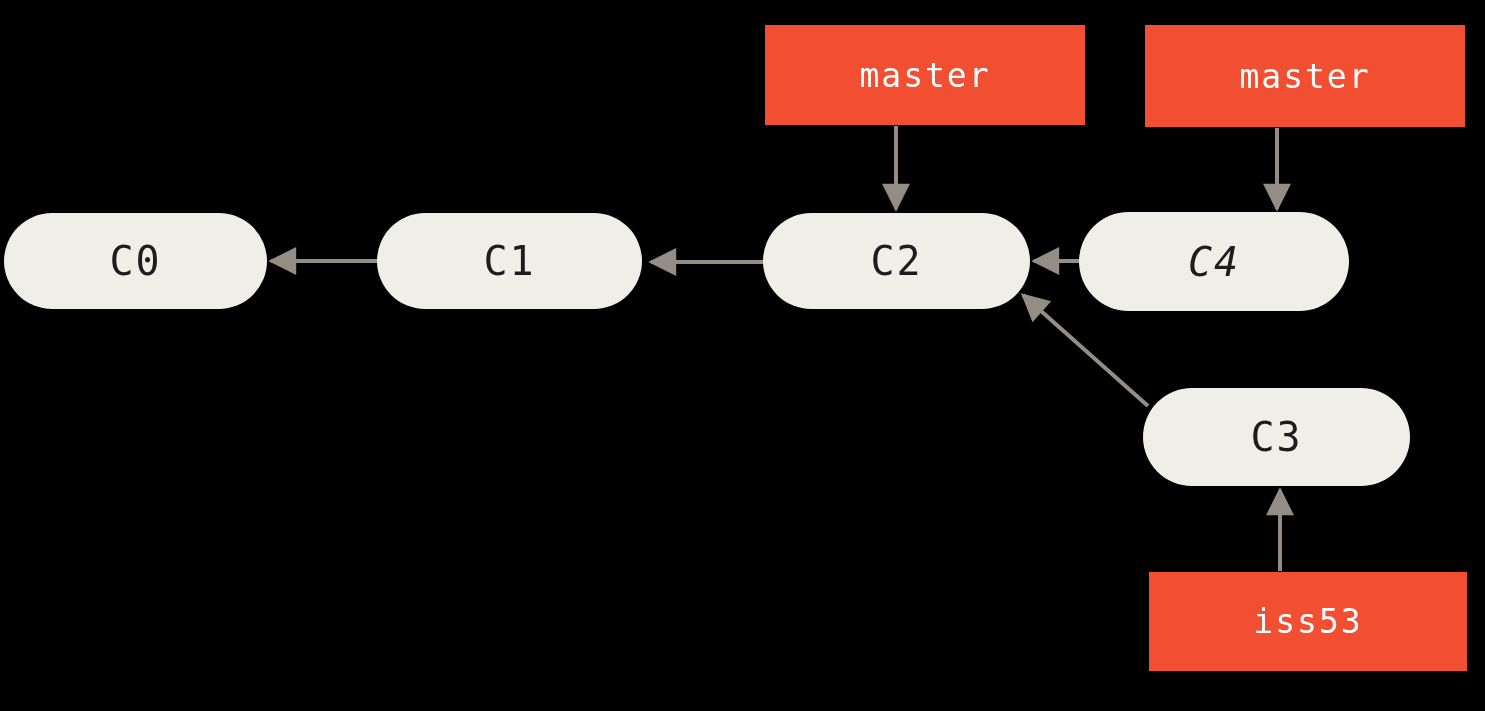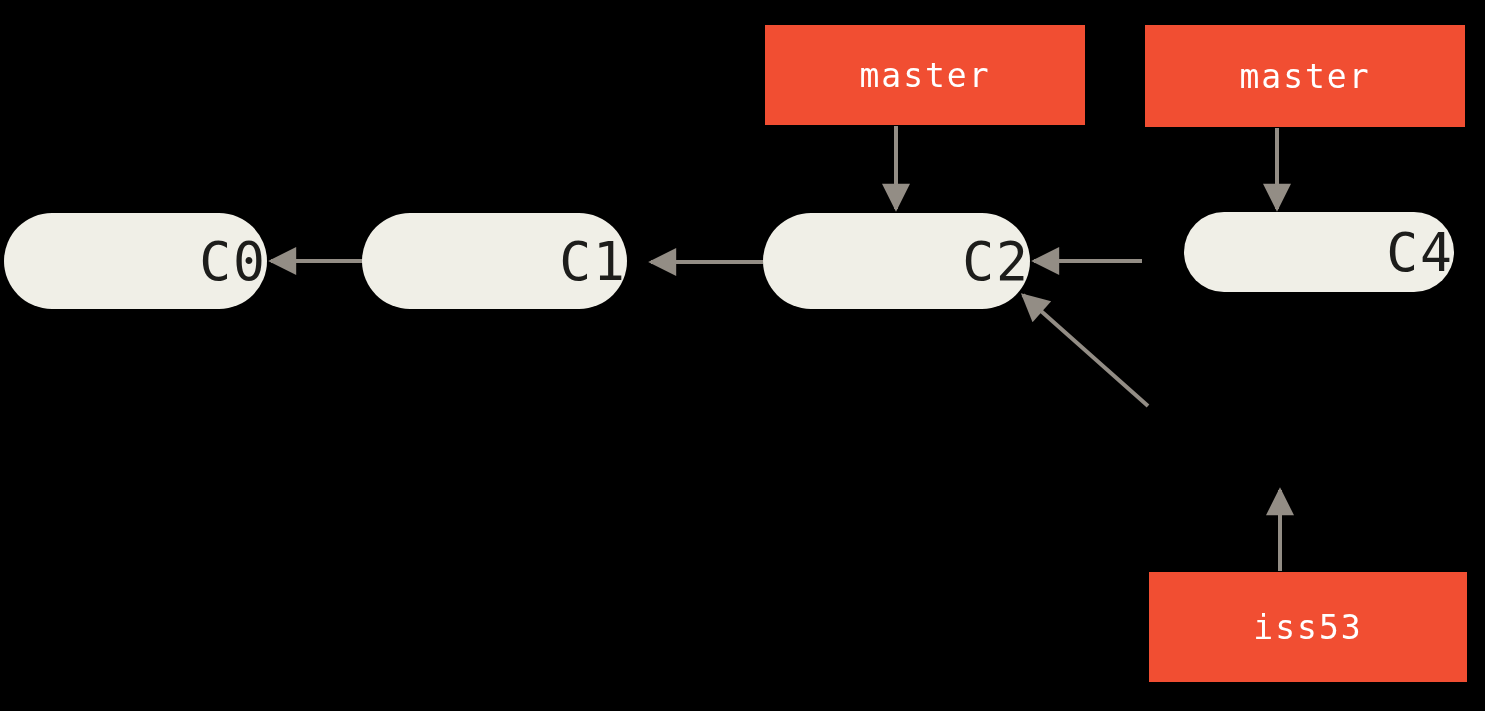--- a/index.html
+++ b/index.html
@@ -26,44 +26,44 @@
     width: 1485px; height: 711px;
   }
   .edges-layer line { stroke: var(--arrow); stroke-width: 4; }
   .edges-layer marker path { fill: var(--arrow); }
   .commit {
     position: absolute;
     background: var(--commit-fill);
     border-radius: 50px;
     display: flex;
     align-items: center;
-    justify-content: flex-end;
+    justify-content: center;
     color: var(--commit-text);
-    font-size: 53px;
+    font-size: 40px;
     letter-spacing: 2px;
   }
   .branch {
     position: absolute;
     background: var(--branch-fill);
     display: flex;
     align-items: center;
     justify-content: center;
     color: var(--branch-text);
     font-size: 33px;
     letter-spacing: 2px;
   }
   
   #node-c0 { left: 4px;    top: 213px; width: 263px; height: 96px; }
-  #node-c1 { left: 362px;  top: 213px; width: 265px; height: 96px; }
+  #node-c1 { left: 377px;  top: 213px; width: 265px; height: 96px; }
   #node-c2 { left: 763px;  top: 213px; width: 267px; height: 96px; }
-  #node-c4 { left: 1184px; top: 212px; width: 270px; height: 80px; }
+  #node-c4 { left: 1079px; top: 212px; width: 270px; height: 99px; font-style: italic; }
   #node-c3 { left: 1143px; top: 388px; width: 267px; height: 98px; }
   #branch-master { left: 765px;  top: 25px;  width: 320px; height: 100px; }
   #branch-hotfix { left: 1145px; top: 25px;  width: 320px; height: 102px; }
-  #branch-iss53  { left: 1149px; top: 572px; width: 318px; height: 110px; }
+  #branch-iss53  { left: 1149px; top: 572px; width: 318px; height: 99px; }
 </style>
 </head>
 <body>
 
 <div class="canvas">
 
   <svg class="edges-layer" viewBox="0 0 1485 711" xmlns="http://www.w3.org/2000/svg" aria-hidden="true">
     <defs>
       <marker id="arrowhead" viewBox="0 0 10 10" refX="9" refY="5" markerWidth="8" markerHeight="7" orient="auto-start-reverse">
         <path d="M 0 0 L 10 5 L 0 10 z"></path>
@@ -83,20 +83,23 @@
   </div>
   <div class="commit" id="node-c1">
     <span>C1</span>
   </div>
   <div class="commit" id="node-c2">
     <span>C2</span>
   </div>
   <div class="commit" id="node-c4">
     <span>C4</span>
   </div>
+  <div class="commit" id="node-c3">
+    <span>C3</span>
+  </div>
 
   <div class="branch" id="branch-master">
     <span>master</span>
   </div>
   <div class="branch" id="branch-hotfix">
     <span>master</span>
   </div>
   <div class="branch" id="branch-iss53">
     <span>iss53</span>
   </div>

